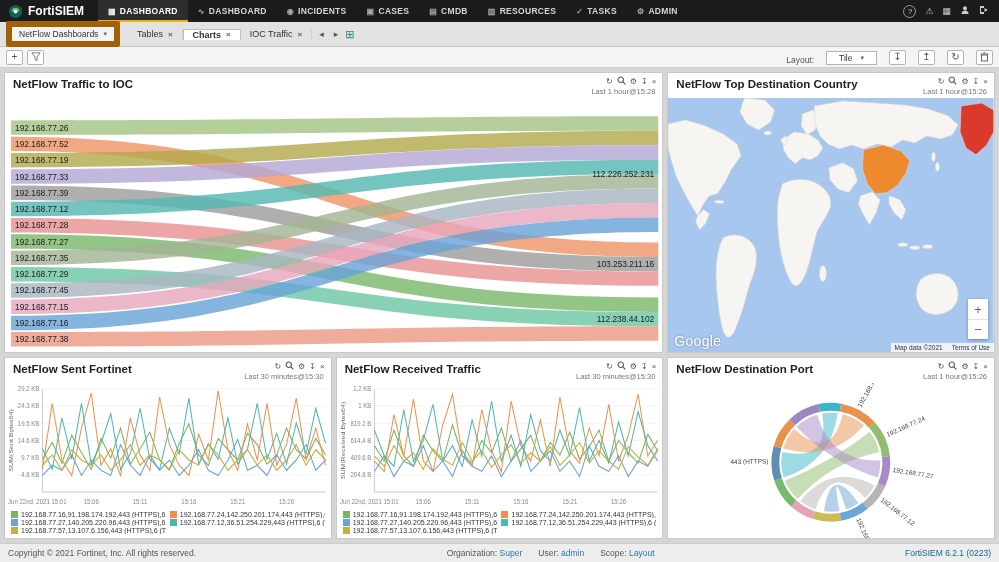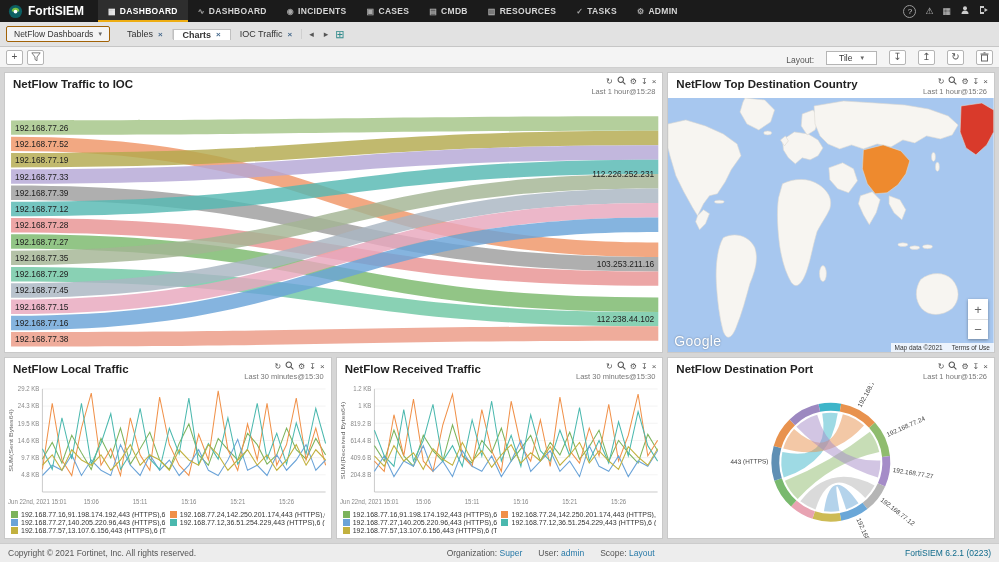--- a/index.html
+++ b/index.html
@@ -13,21 +13,21 @@
   .nav-item{display:flex;align-items:center;gap:4px;padding:0 10px;font-size:8.5px;font-weight:bold;color:#d5d5d5;letter-spacing:.3px;cursor:pointer;}
   .nav-item.active{background:#2e2e2e;box-shadow:inset 0 -2px 0 #eead12;color:#fff;}
   .nav-ic{font-size:8px;color:#a9a9a9;}
   .nav-item.active .nav-ic{color:#eee;}
   .nav-right{margin-left:auto;display:flex;align-items:center;gap:9px;padding-right:10px;color:#ccc;font-size:9px;}
   .nav-right span{cursor:pointer;}
   .circ{border:1px solid #999;border-radius:50%;width:11px;height:11px;line-height:11px;text-align:center;font-size:8px;display:inline-block;}
 
   
   .tabbar{height:24px;background:#e2e2e2;border-bottom:1px solid #c6c6c6;display:flex;align-items:center;padding:0 6px;gap:4px;flex:none;}
-  .dash-select{display:flex;align-items:center;gap:5px;background:#f4f4f4;border:1px solid #a16207;font-size:8.5px;padding:2px 7px;color:#333;border-radius:2px;cursor:pointer;font-family:inherit;}
+  .dash-select{display:flex;align-items:center;gap:5px;background:#f4f4f4;border:6px solid #a16207;font-size:8.5px;padding:2px 7px;color:#333;border-radius:2px;cursor:pointer;font-family:inherit;}
   .caret{font-size:7px;color:#666;}
   .tabs{display:flex;align-items:center;height:100%;margin-left:4px;}
   .tab{display:flex;align-items:center;gap:5px;padding:0 9px;font-size:9px;color:#333;border-right:1px solid #cfcfcf;cursor:pointer;}
   .tab.active{background:#fff;border:1px solid #c0c0c0;border-bottom:none;font-weight:bold;}
   .tab .x{color:#44688c;font-size:8px;font-weight:bold;}
   .arrow-btn{background:none;border:none;font-size:9px;color:#555;padding:0 3px;cursor:pointer;font-family:inherit;}
   .pin{color:#2e8b8b;font-size:11px;cursor:pointer;}
 
   
   .toolbar{height:20px;background:#f4f4f4;border-bottom:1px solid #cfcfcf;display:flex;align-items:center;gap:4px;padding:0 6px;flex:none;}
@@ -289,21 +289,21 @@
         </div>
         <div class="zoomctl">
           <button>+</button>
           <button>−</button>
         </div>
       </div>
     </section>
 
     <section class="widget">
       <div class="whead">
-        <span class="wtitle">NetFlow Local Traffic</span>
+        <span class="wtitle">NetFlow Sent Fortinet</span>
         <div class="wicons">
           <span>↻</span>
           <span><svg width="9" height="9" viewBox="0 0 10 10">
                 <circle cx="4.2" cy="4.2" r="3" fill="none" stroke="#555" stroke-width="1.2"></circle>
                 <line x1="6.5" y1="6.5" x2="9.3" y2="9.3" stroke="#555" stroke-width="1.3"></line>
               </svg></span>
           <span>⚙</span>
           <span>↧</span>
           <span>×</span>
         </div>

